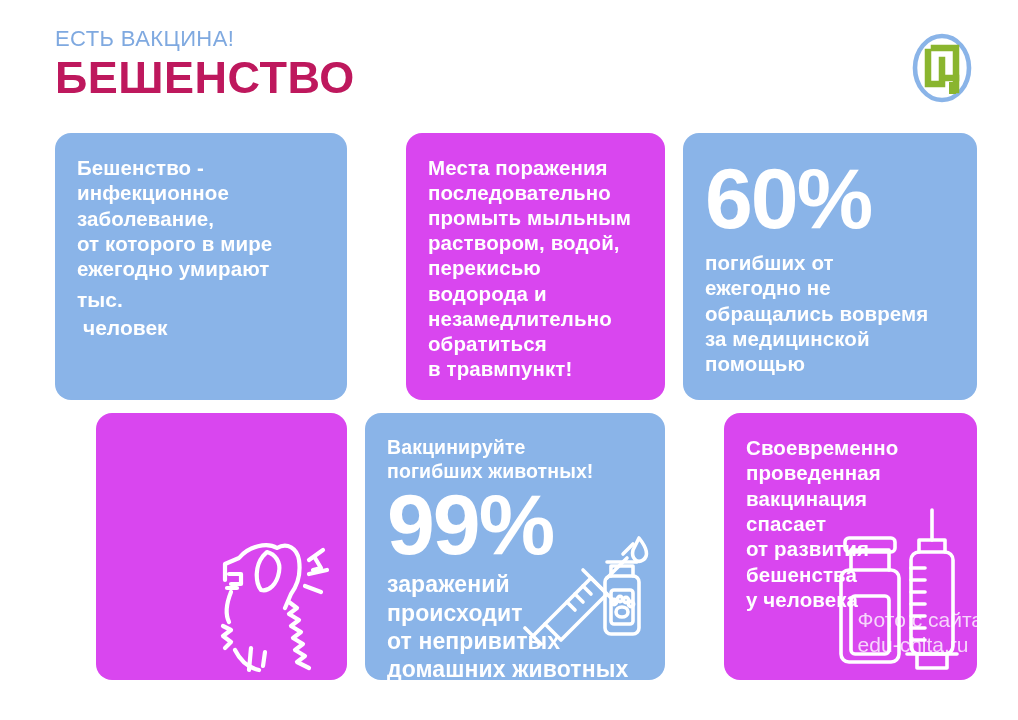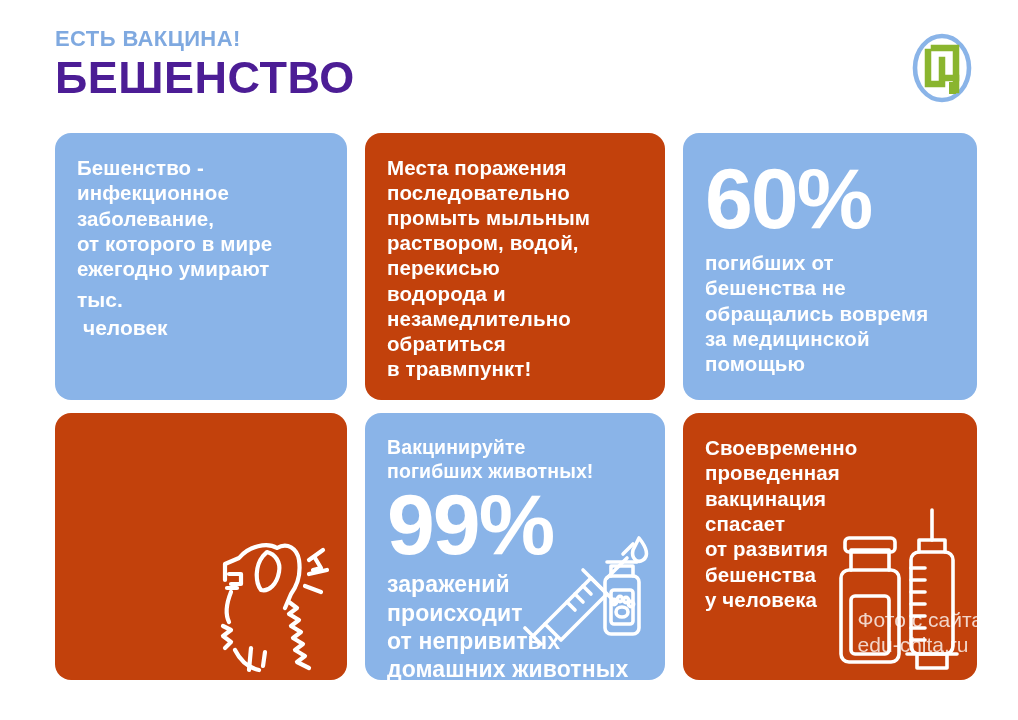--- a/index.html
+++ b/index.html
@@ -23,32 +23,32 @@
     width: 1018px;
     height: 133px;
   }
   .header-titles {
     position: absolute;
     left: 55px;
     top: 28px;
   }
   .kicker {
     font-size: 22px;
-    font-weight: bold;
+    font-weight: normal;
     letter-spacing: 0.4px;
     color: #7fa9e0;
     line-height: 1;
     margin: 0 0 4px 0;
     white-space: nowrap;
   }
   .maintitle {
     font-size: 45px;
     font-weight: bold;
     letter-spacing: 0.5px;
-    color: #4c1d95;
+    color: #be185d;
     line-height: 1.05;
     margin: 0;
     white-space: nowrap;
   }
   .logo {
     position: absolute;
     left: 908px;
     top: 30px;
     width: 68px;
     height: 76px;
@@ -69,21 +69,21 @@
   }
   .card {
     border-radius: 16px;
     position: relative;
     overflow: hidden;
     box-sizing: border-box;
     padding: 22px 18px 16px 22px;
     color: #ffffff;
   }
   .card.blue  { background: #8ab4e8; }
-  .card.green { background: #c2410c; }
+  .card.green { background: #d946ef; margin-left: 41px; }
 
   .card-text {
     font-size: 20.5px;
     font-weight: bold;
     line-height: 1.235;
     letter-spacing: 0.1px;
     white-space: pre-line;
     position: relative;
     z-index: 2;
   }
@@ -205,21 +205,21 @@
 перекисью
 водорода и
 незамедлительно
 обратиться
 в травмпункт!</div>
   </div>
 
   <div class="card blue">
     <div class="bignum huge c3-num">60%</div>
     <div class="card-text c3-body">погибших от
-бешенства не
+ежегодно не
 обращались вовремя
 за медицинской
 помощью</div>
   </div>
 
   <div class="card green">
 
     <div class="art art-dog">
       <svg viewBox="0 0 136 146" width="136" height="146" aria-hidden="true">
         <g fill="none" stroke="#ffffff" stroke-width="4.2" stroke-linecap="round" stroke-linejoin="round">

